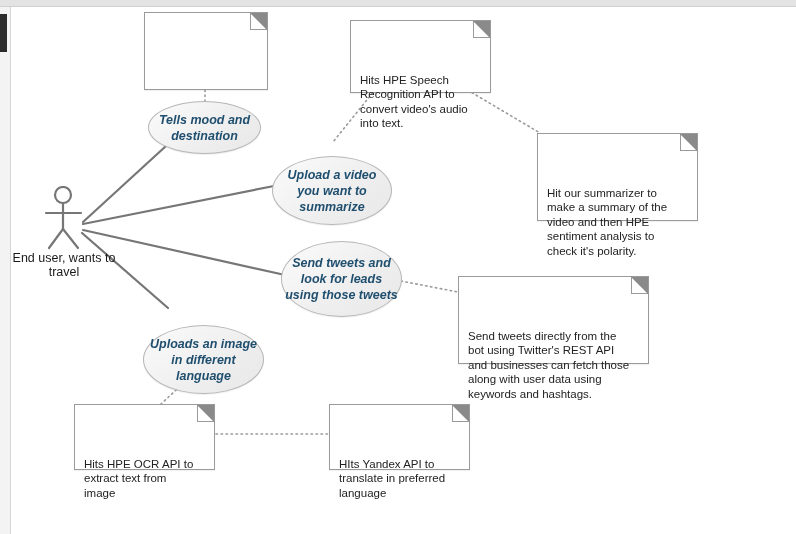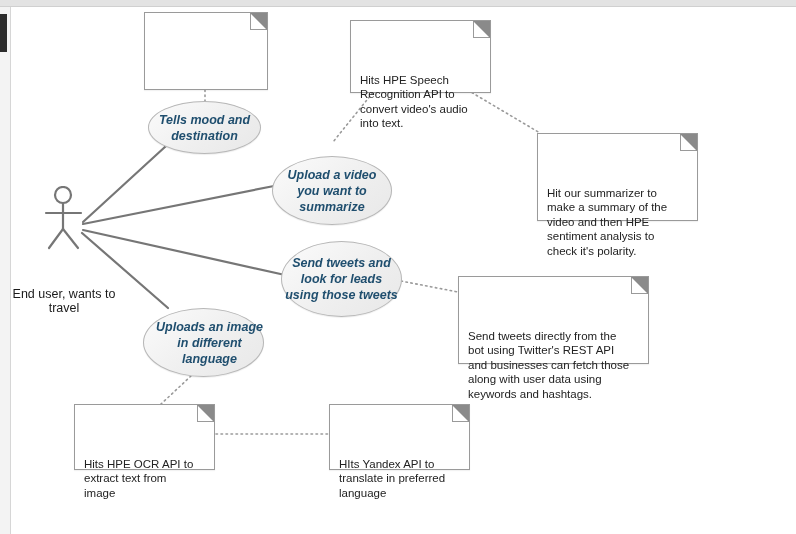--- a/index.html
+++ b/index.html
@@ -50,21 +50,20 @@
   .actor {
     position: absolute;
   }
   .actor-label {
     position: absolute;
     text-align: center;
     font-size: 12.5px;
     color: #1a1a1a;
     line-height: 14px;
     white-space: pre-line;
-    margin-top: 36px;
   }
   
   .usecase {
     position: absolute;
     border: 1px solid #b7b7b7;
     border-radius: 50%;
     background: #f0f0f0;
     background-image: linear-gradient(140deg,#fbfbfb 0%,#efefef 55%,#e8e8e8 100%);
     display: flex;
     align-items: center;
@@ -158,21 +157,21 @@
 you want to
 summarize</span>
   </div>
 
   <div class="usecase" style="left:281px; top:241px; width:121px; height:76px;">
     <span>Send tweets and
 look for leads
 using those tweets</span>
   </div>
 
-  <div class="usecase" style="left:143px; top:308px; width:121px; height:69px;justify-content:flex-end;">
+  <div class="usecase" style="left:143px; top:325px; width:121px; height:69px;">
     <span>Uploads an image
 in different
 language</span>
   </div>
 
   <div class="note" style="left:144px; top:12px; width:124px; height:78px;">
     <div class="dogear-under"></div>
     <div class="dogear"></div>
   </div>
 

